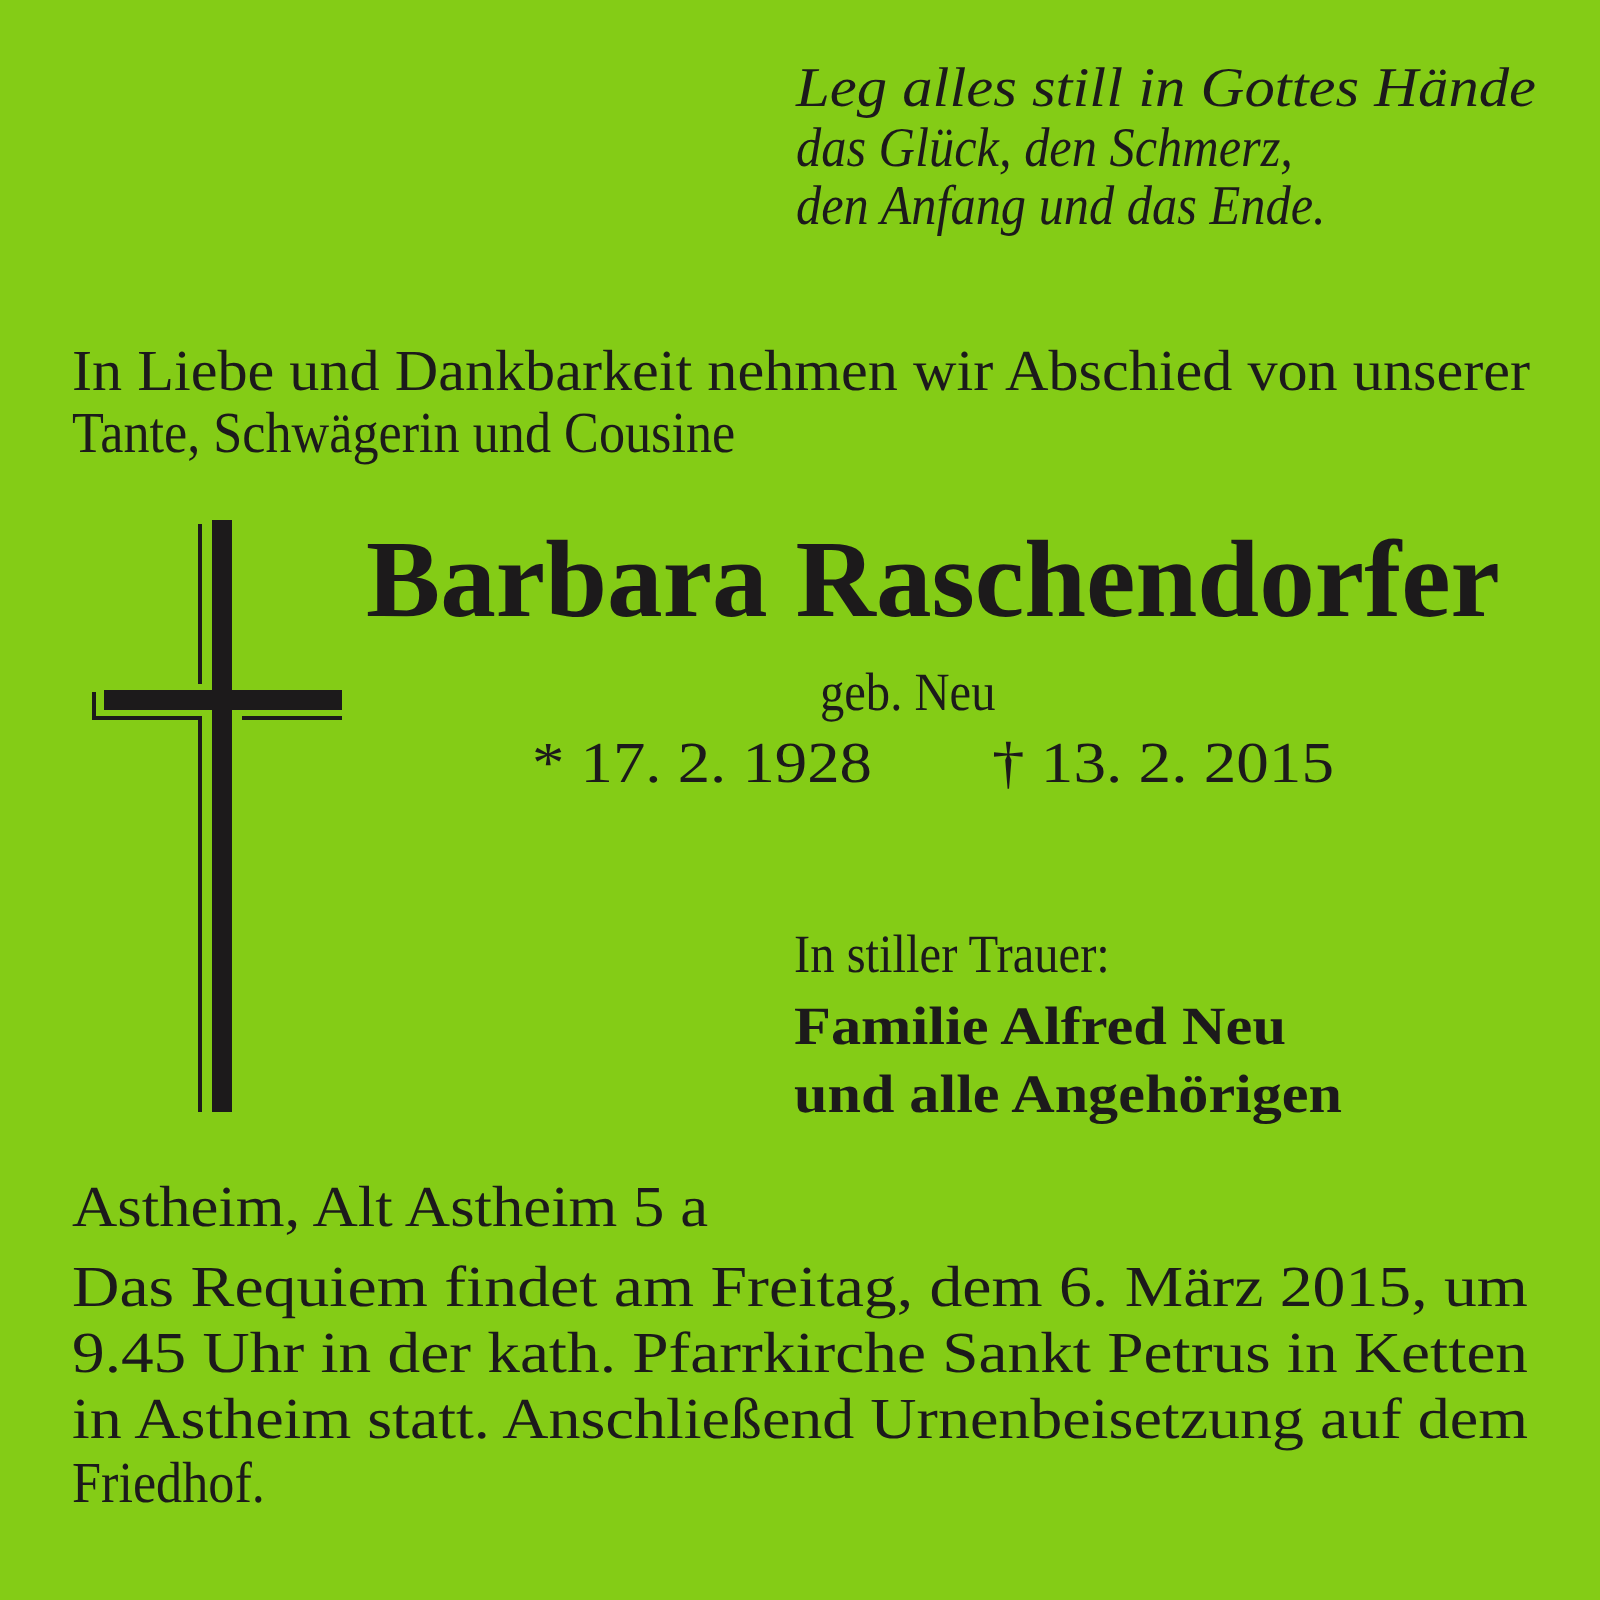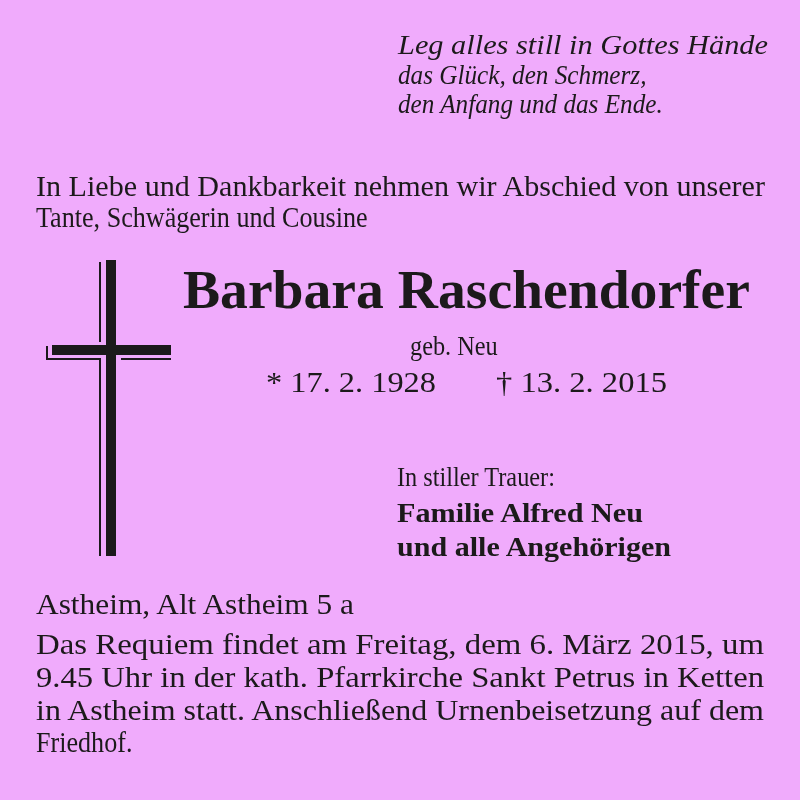--- a/index.html
+++ b/index.html
@@ -1,17 +1,17 @@
 <!DOCTYPE html>
 <html><head>
 <meta charset="utf-8">
 <style>
   html, body { margin: 0; padding: 0; background: #ffffff; }
   body { width: 800px; height: 800px; position: relative; overflow: hidden; }
-  .page { position: absolute; left: 0; top: 0; width: 800px; height: 800px; background: #f0abfc; color: #1c1a1b; font-family: "Liberation Serif", "DejaVu Serif", serif; }
+  .page { position: absolute; left: 0; top: 0; width: 800px; height: 800px; background: #84cc16; color: #1c1a1b; font-family: "Liberation Serif", "DejaVu Serif", serif; }
   .line { position: absolute; white-space: nowrap; transform-origin: 0 0; line-height: 1; }
   .verse { font-style: italic; font-size: 28px; }
   .intro { font-size: 29px; }
   .name { font-size: 55px; font-weight: bold; }
   .maiden { font-size: 27px; }
   .dates { font-size: 29px; }
   .mourn-label { font-size: 27px; }
   .mourn-names { font-size: 27px; font-weight: bold; }
   .addr { font-size: 29px; }
   .body { font-size: 29px; }

